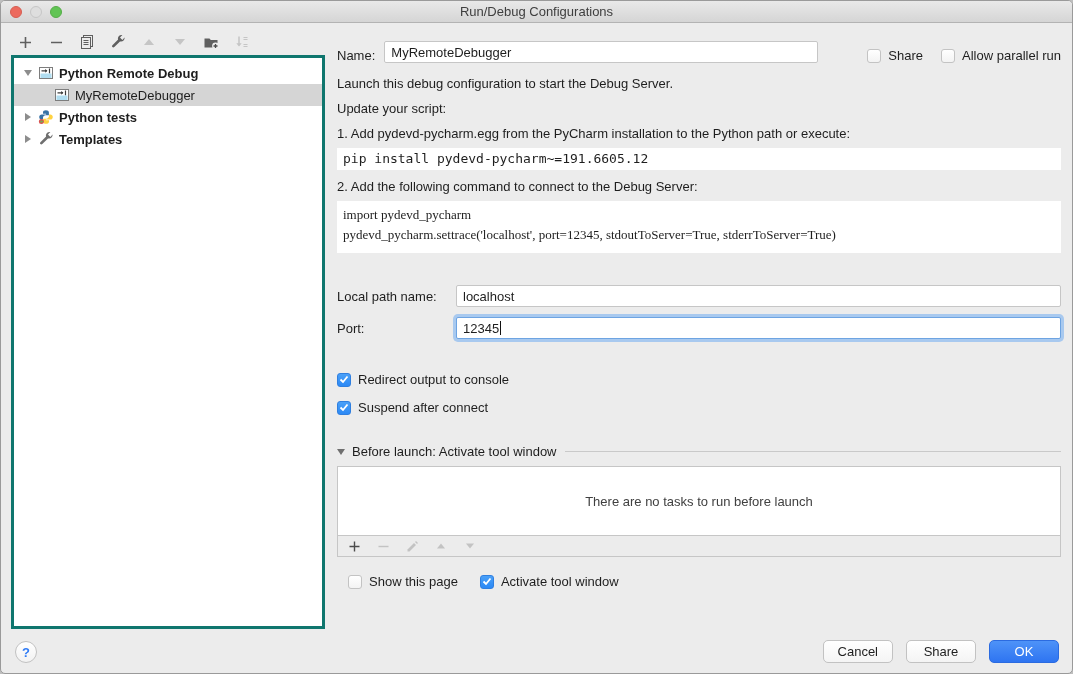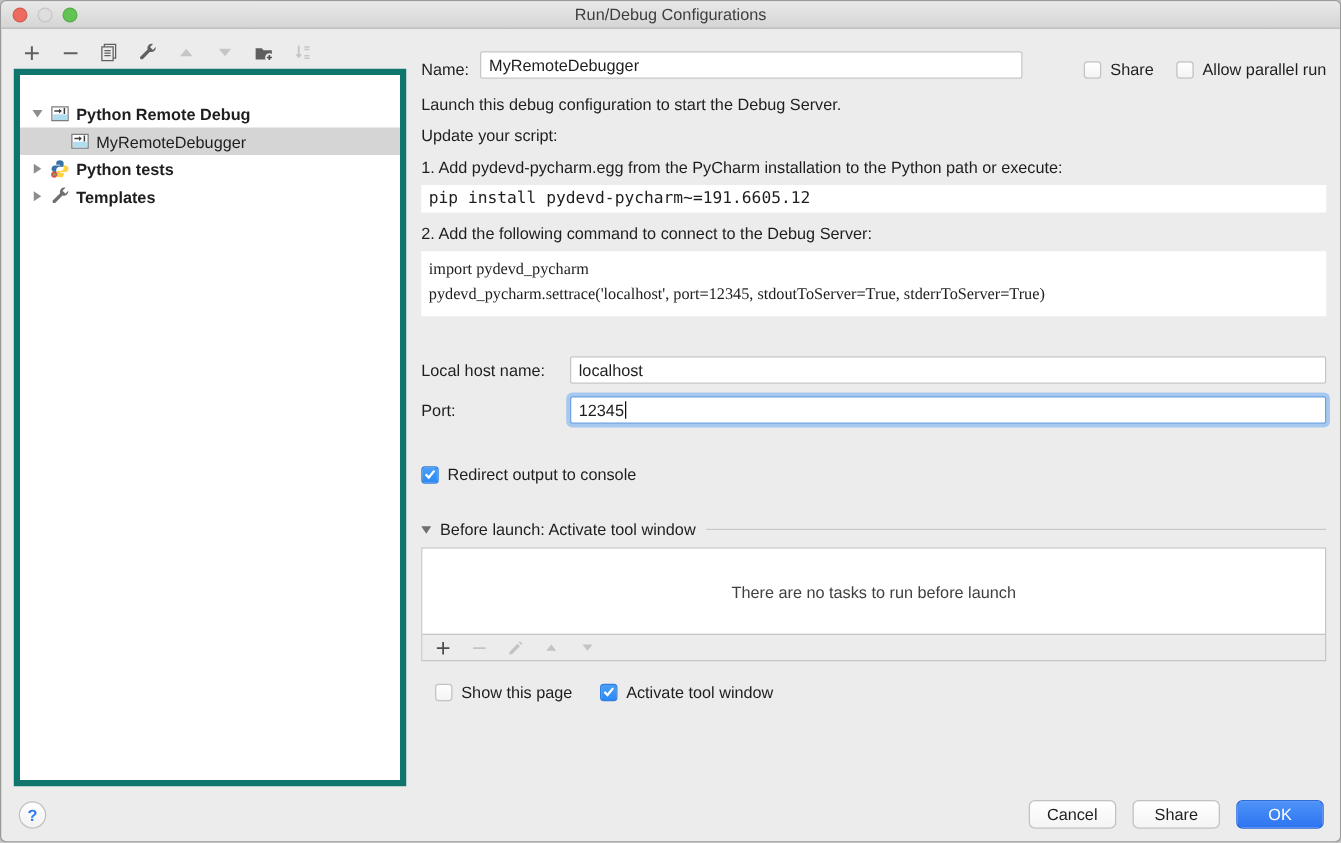--- a/index.html
+++ b/index.html
@@ -26,22 +26,22 @@
   
   .tree-toolbar {
     position:absolute; left:14px; top:31px; display:flex; align-items:center; gap:11px;
   }
   .tbtn { width:20px; height:20px; display:flex; align-items:center; justify-content:center; }
   .tbtn svg { display:block; }
 
   
   .tree-panel {
     position:absolute; left:10px; top:54px; width:314px; height:574px;
-    background:#ffffff; border:5px solid #0f766e;
-    padding-top:20px; overflow:hidden;
+    background:#ffffff; border:3px solid #0f766e;
+    padding-top:4px; overflow:hidden;
   }
   .tree-row { height:22px; display:flex; align-items:center; padding-left:8px; }
   .tree-row.selected { background:#d5d5d5; }
   .tree-row .indent { width:20px; flex:0 0 auto; }
   .tree-row .label { margin-left:5px; white-space:nowrap; }
   .tree-row .label.bold { font-weight:bold; }
   .chev { width:12px; height:12px; flex:0 0 auto; display:flex; align-items:center; justify-content:center; margin-right:4px; }
   .chev .right { width:0; height:0; border-top:4px solid transparent; border-bottom:4px solid transparent; border-left:6px solid #8d8d8d; }
   .chev .down  { width:0; height:0; border-left:4px solid transparent; border-right:4px solid transparent; border-top:6px solid #8d8d8d; }
   .tree-icon { width:16px; height:16px; flex:0 0 auto; }
@@ -261,21 +261,21 @@
     </div>
 
     <div class="para first">Launch this debug configuration to start the Debug Server.</div>
     <div class="para">Update your script:</div>
     <div class="para">1. Add pydevd-pycharm.egg from the PyCharm installation to the Python path or execute:</div>
     <div class="codeline">pip install pydevd-pycharm~=191.6605.12</div>
     <div class="para">2. Add the following command to connect to the Debug Server:</div>
     <div class="codeblock"><span>import pydevd_pycharm</span><br><span>pydevd_pycharm.settrace('localhost', port=12345, stdoutToServer=True, stderrToServer=True)</span></div>
 
     <div class="frow host-row">
-      <span class="flbl">Local host name:</span>
+      <span class="flbl">Local path name:</span>
       <input class="field fwrap" type="text" value="localhost" style="">
     </div>
 
     <div class="frow port-row">
       <span class="flbl">Port:</span>
       <div class="field fwrap port-field grow-field">
         <span>12345</span>
           <span class="caret"></span>
       </div>
     </div>
@@ -283,20 +283,28 @@
 
     <label class="cb-row opt1">
       <span class="cb checked">
         <svg width="10" height="9" viewBox="0 0 10 9">
             <path d="M1.5 4.5 4 7 8.5 1.5" stroke="#fff" stroke-width="1.8" fill="none"></path>
           </svg>
       </span>
       <span>Redirect output to console</span>
     </label>
 
+    <label class="cb-row opt2">
+      <span class="cb checked">
+        <svg width="10" height="9" viewBox="0 0 10 9">
+            <path d="M1.5 4.5 4 7 8.5 1.5" stroke="#fff" stroke-width="1.8" fill="none"></path>
+          </svg>
+      </span>
+      <span>Suspend after connect</span>
+    </label>
 
     <div class="before-header">
       <span class="tri"></span>
       <span class="txt">Before launch: Activate tool window</span>
       <span class="rule"></span>
     </div>
 
     <div class="task-box">
       <div class="task-empty">There are no tasks to run before launch</div>
       <div class="task-toolbar">

